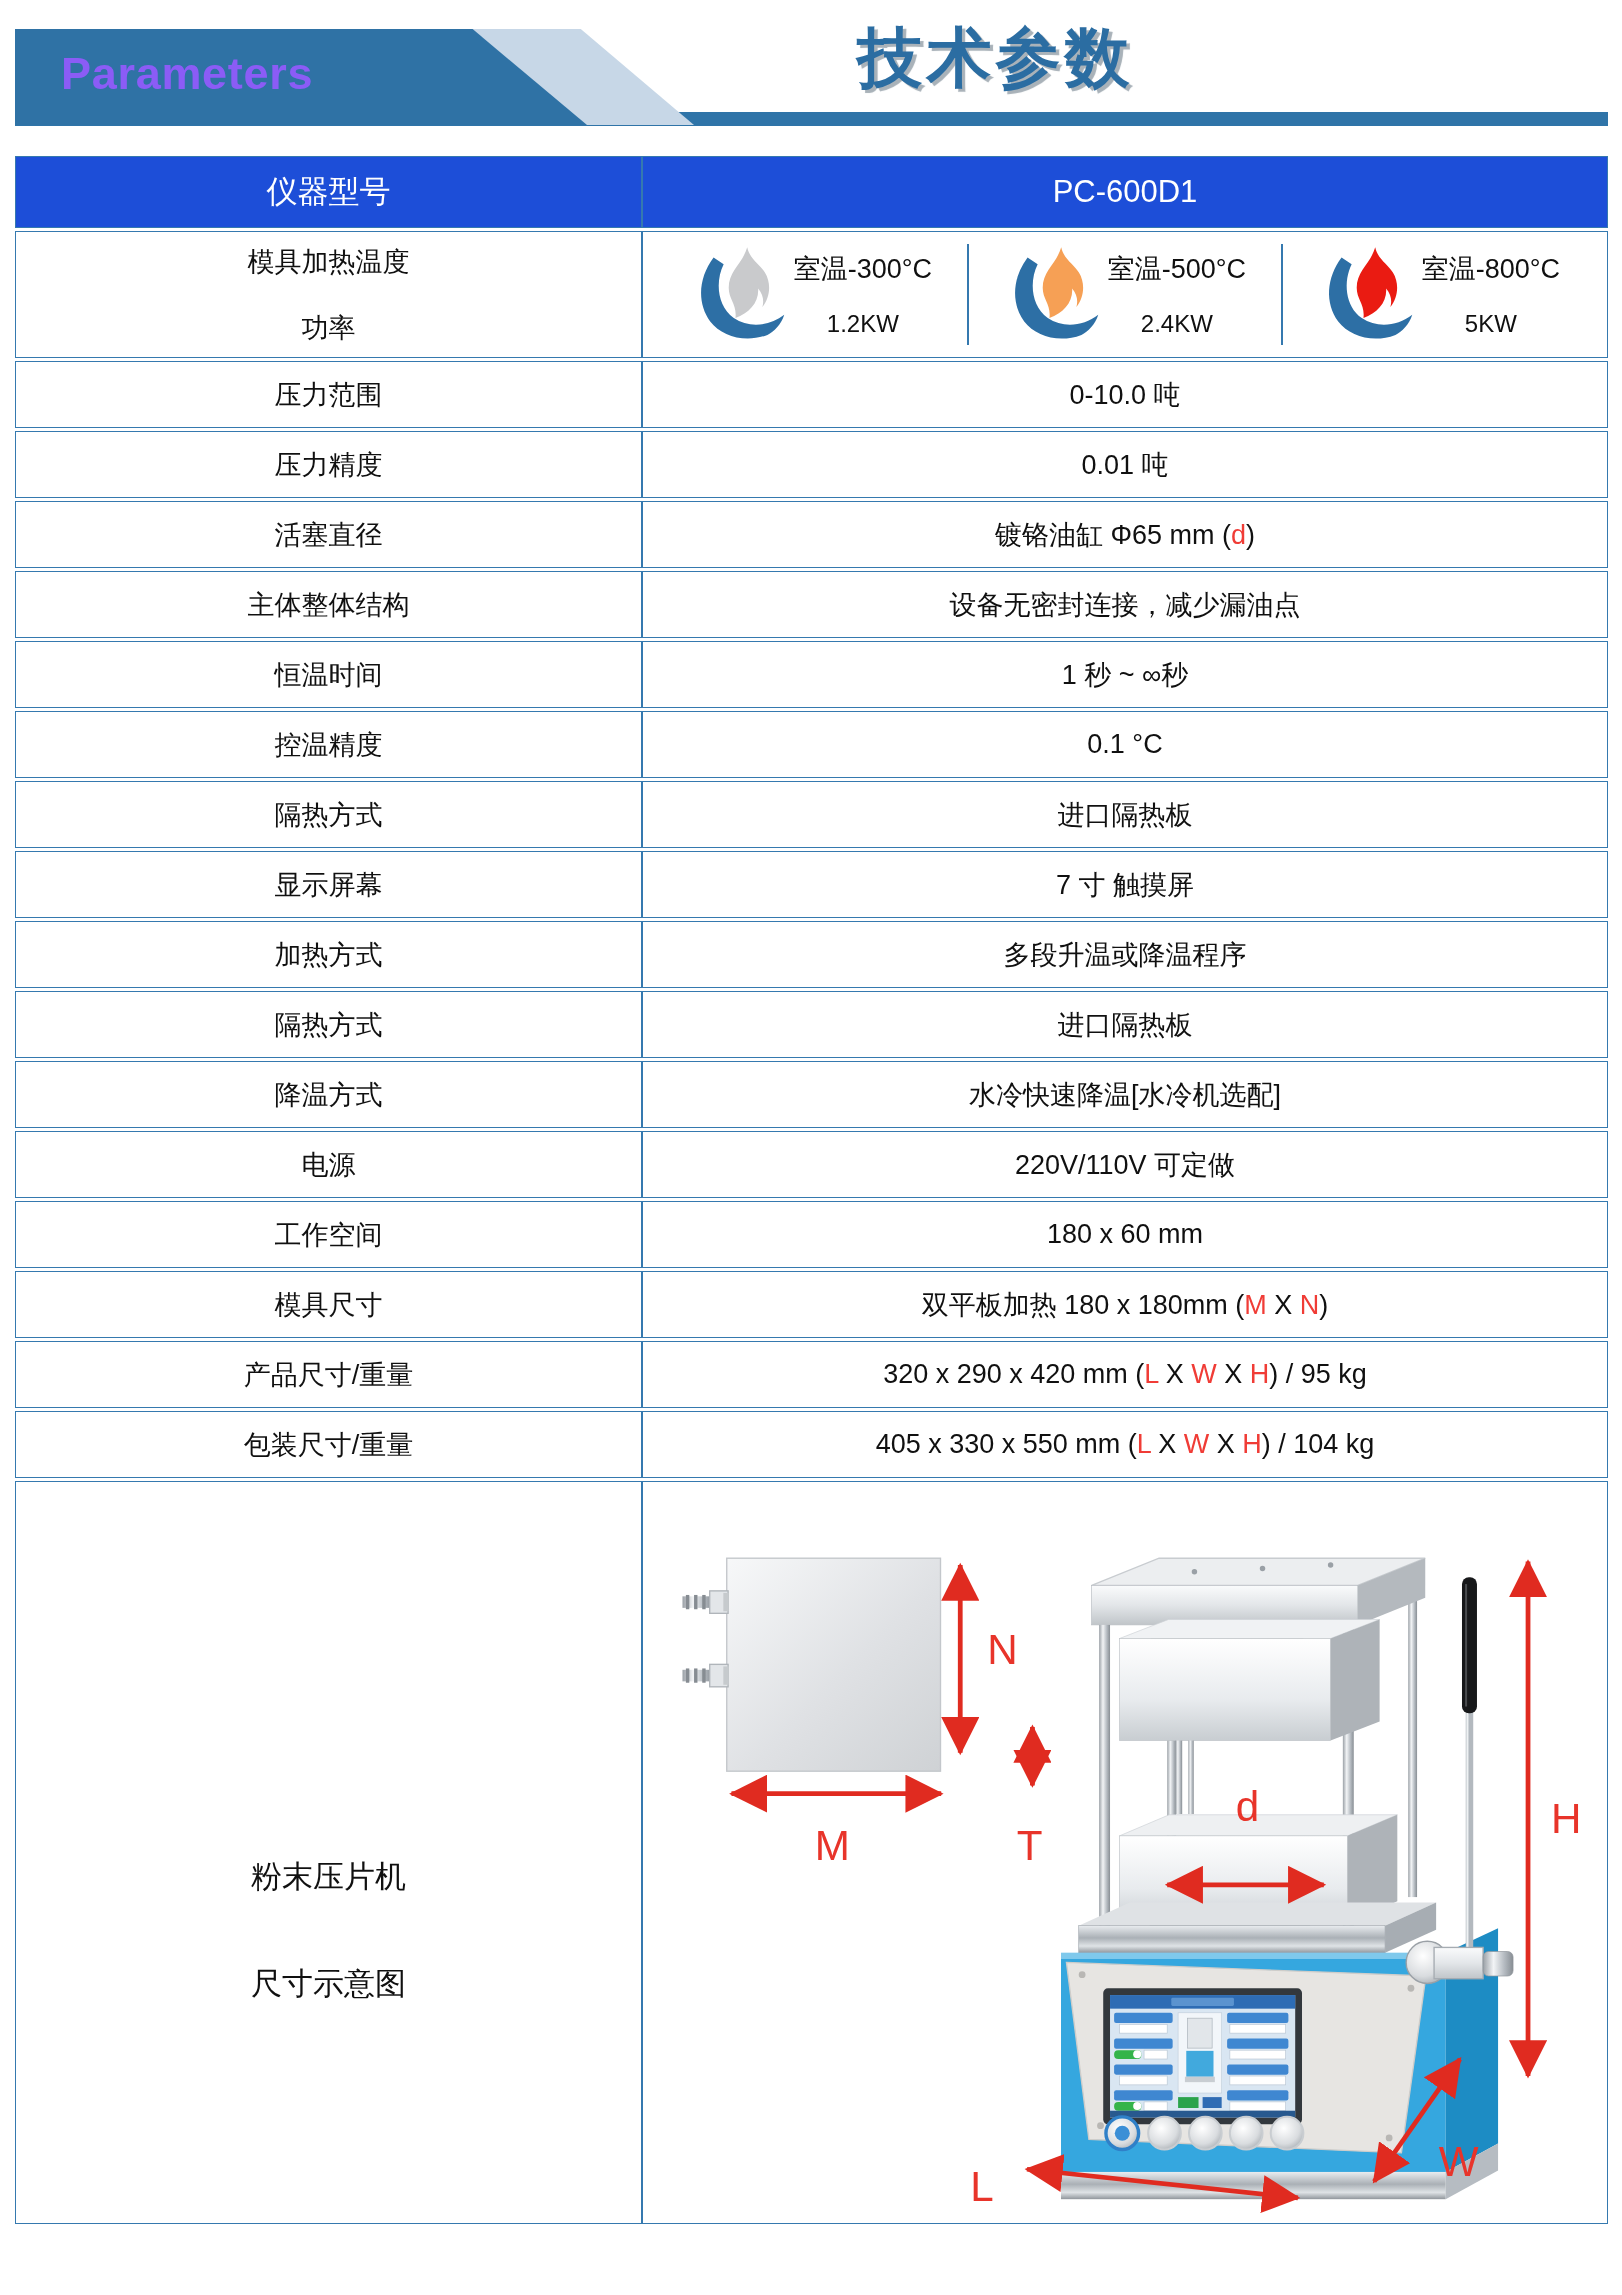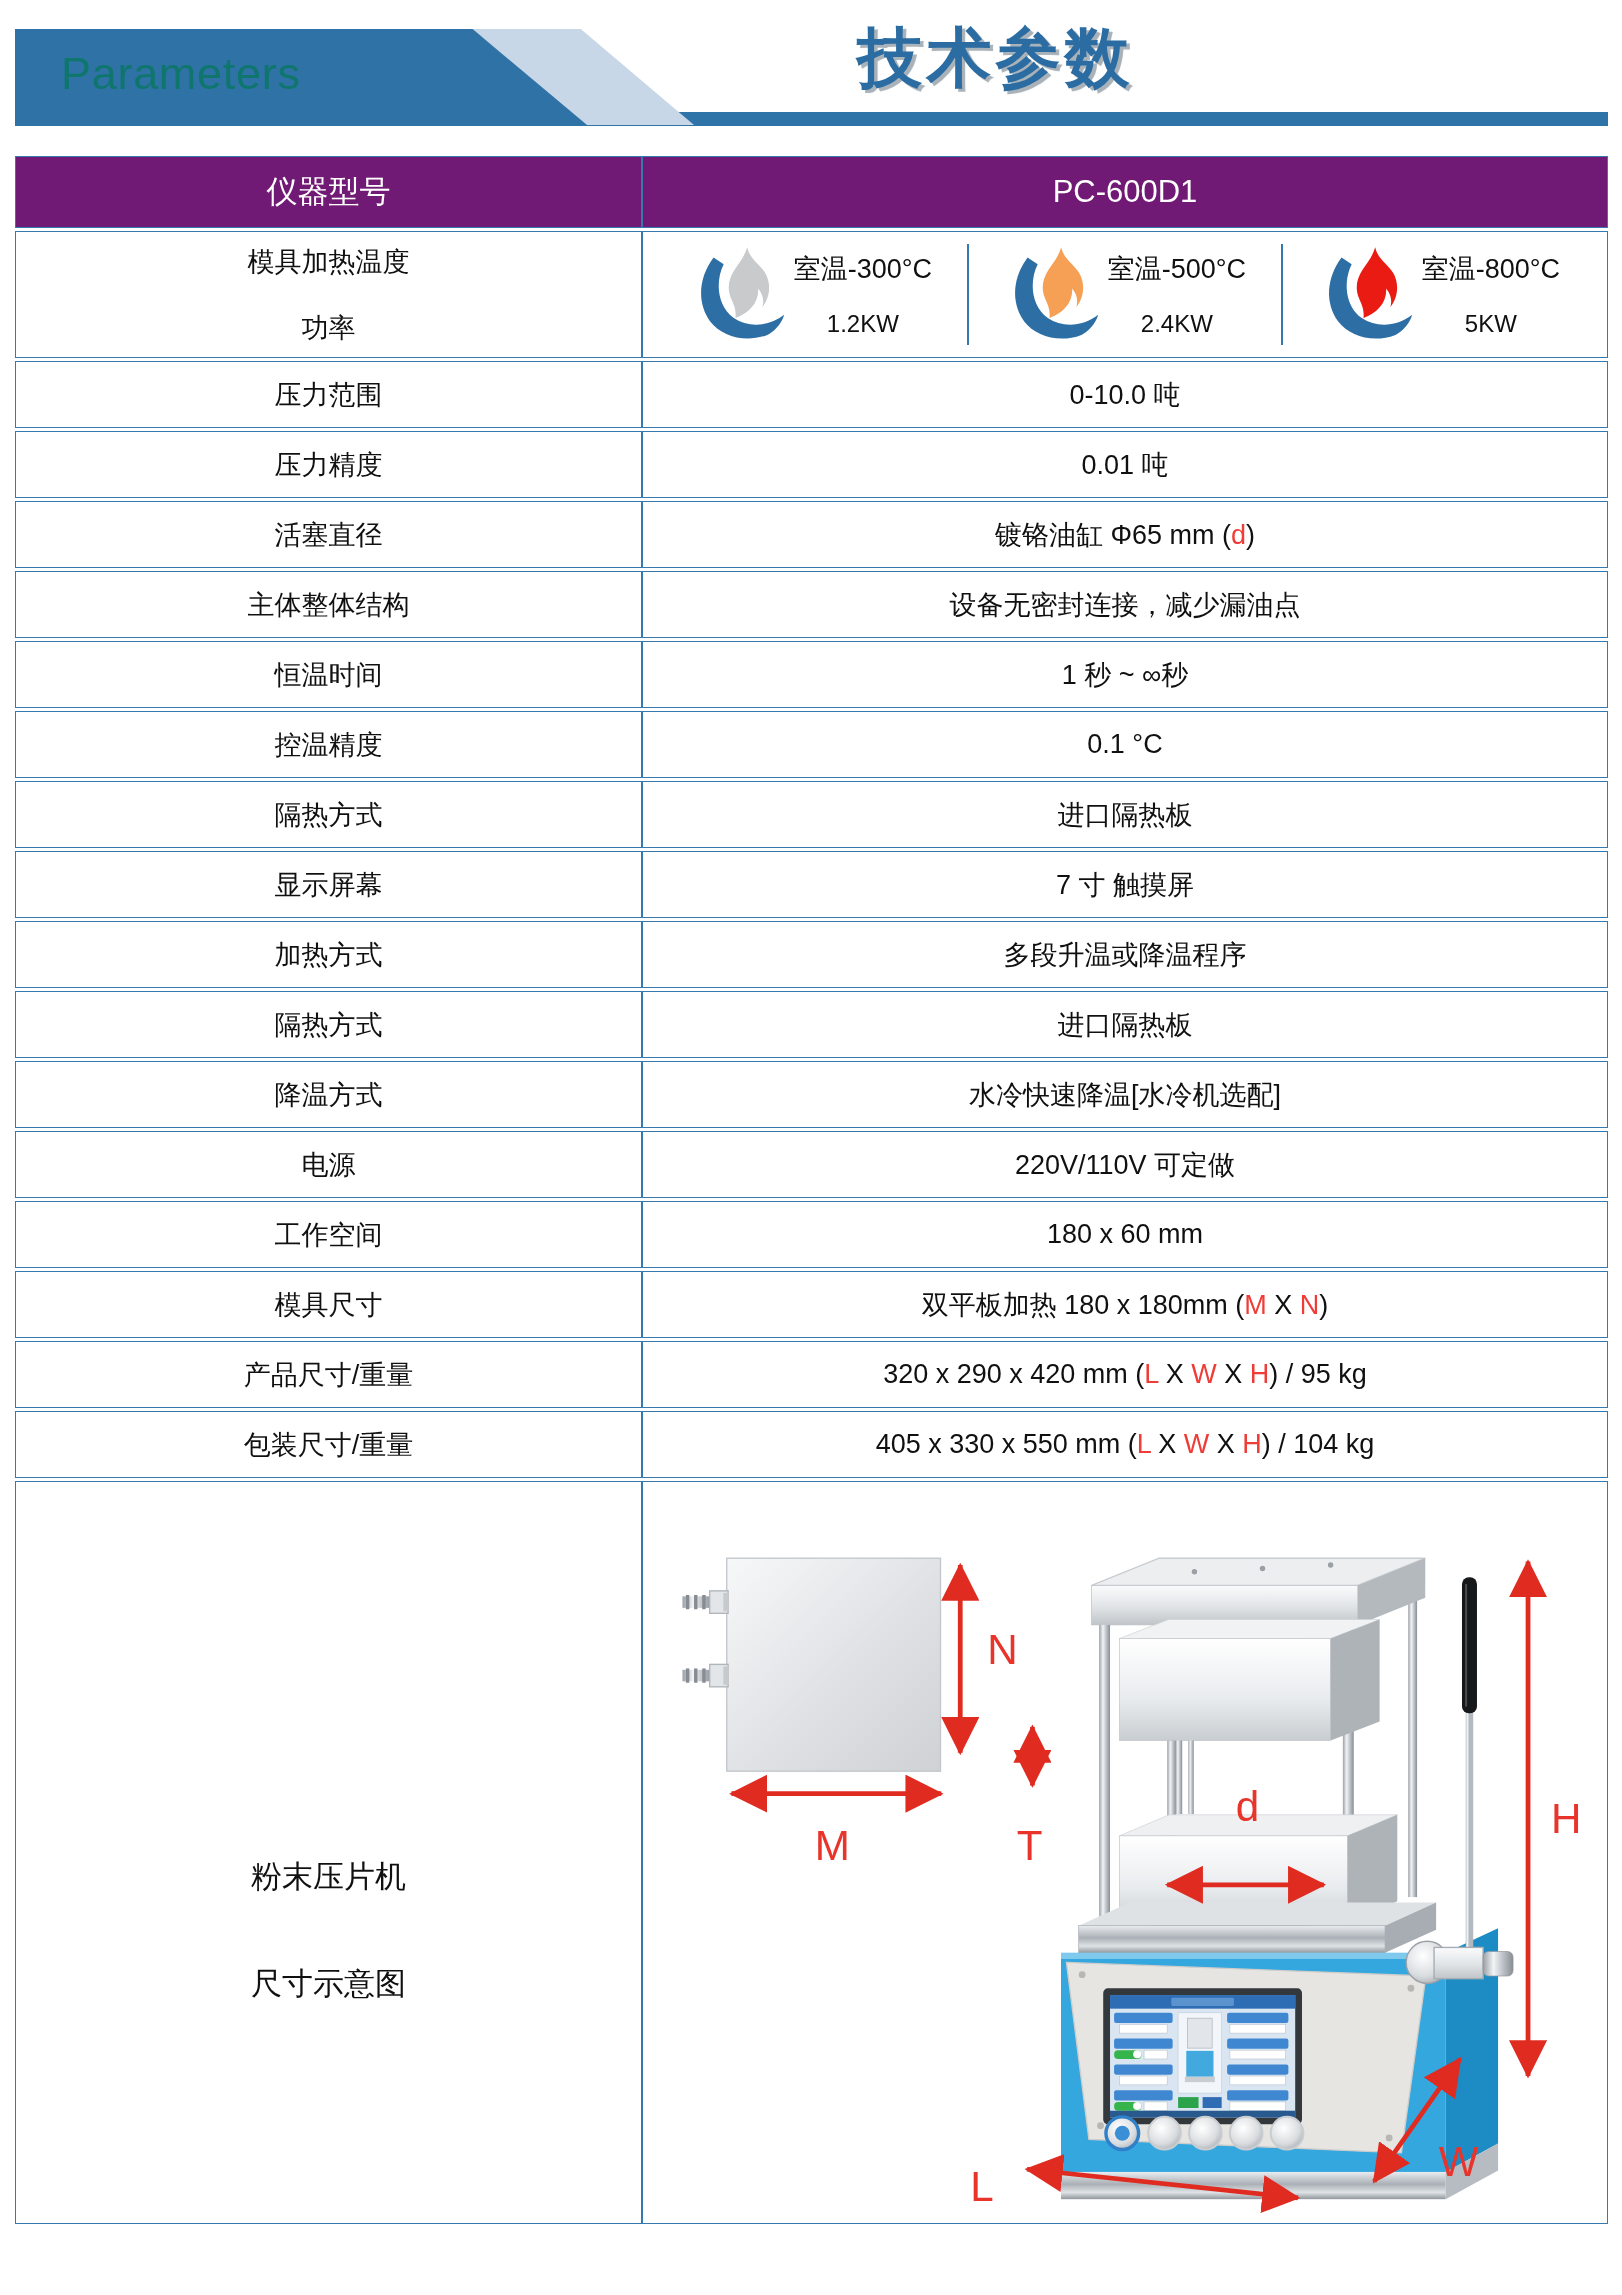--- a/index.html
+++ b/index.html
@@ -7,32 +7,32 @@
   body { width:1623px; height:2295px; position:relative; overflow:hidden;
          font-family:"Liberation Sans","DejaVu Sans",sans-serif; color:#111; }
 
   
   .hdr { position:absolute; top:0; left:0; width:1623px; height:153px; }
   .hdr-rule { position:absolute; left:15px; top:112px; width:1593px; height:13.6px; background:#2f74a8; }
   .hdr-trap-light { position:absolute; left:472px; top:29px; width:222px; height:96px;
       background:#c7d7e7; clip-path:polygon(0 0,49% 0,100% 100%,51% 100%); }
   .hdr-trap-blue { position:absolute; left:15px; top:29px; width:572px; height:96px;
       background:#2f72a5; clip-path:polygon(0 0,80% 0,100% 100%,0 100%); }
-  .hdr-left-label { position:absolute; left:61px; top:48px; font-size:45px; font-weight:400;
-      color:#0f766e; letter-spacing:0.7px; }
+  .hdr-left-label { position:absolute; left:61px; top:48px; font-size:45px; font-weight:700;
+      color:#8b5cf6; letter-spacing:0.7px; }
   .hdr-title { position:absolute; left:784px; top:14px; width:423px; text-align:center;
       font-size:65px; font-weight:800; color:#2b6da2; letter-spacing:4.1px;
       text-shadow:3.4px 3.4px 0.7px #a9b2b9; }
 
   
   table.spec { position:absolute; top:153px; left:15px; width:1593px;
       table-layout:fixed; border-collapse:separate; border-spacing:0 3.4px; }
   td { border:1.4px solid #3579af; vertical-align:middle; text-align:center;
        font-size:27px; color:#101010; overflow:hidden; }
-  tr.head-row td { height:72px; background:#701a75; color:#ffffff; font-size:31px; }
+  tr.head-row td { height:72px; background:#1d4ed8; color:#ffffff; font-size:31px; }
   tr.flame-row td { height:124px; }
   tr.spec-row td { height:67px; }
   tr.diagram-row td { height:743px; }
   td.label-cell { font-weight:400; }
   .seg-red { color:#f03c36; }
 
   
   .flame-wrap { display:flex; width:100%; height:100%; align-items:stretch; }
   .flame-opt { flex:1 1 0; display:flex; align-items:center; justify-content:center; gap:2.7px; }
   .flame-opt.sep { border-left:2.7px solid #3579af;justify-content:center; }

